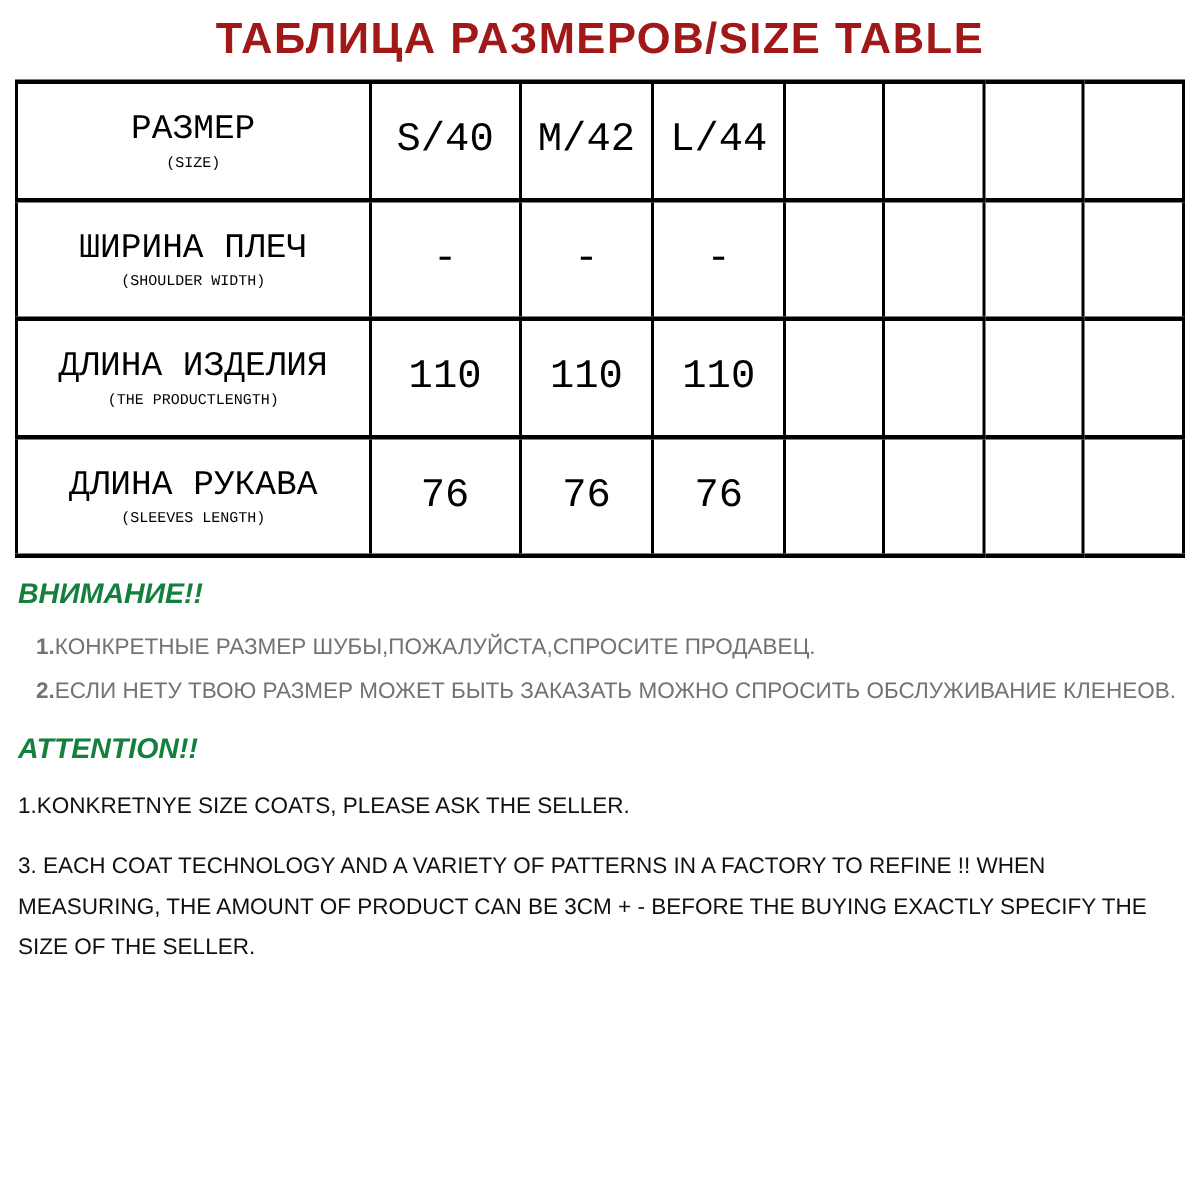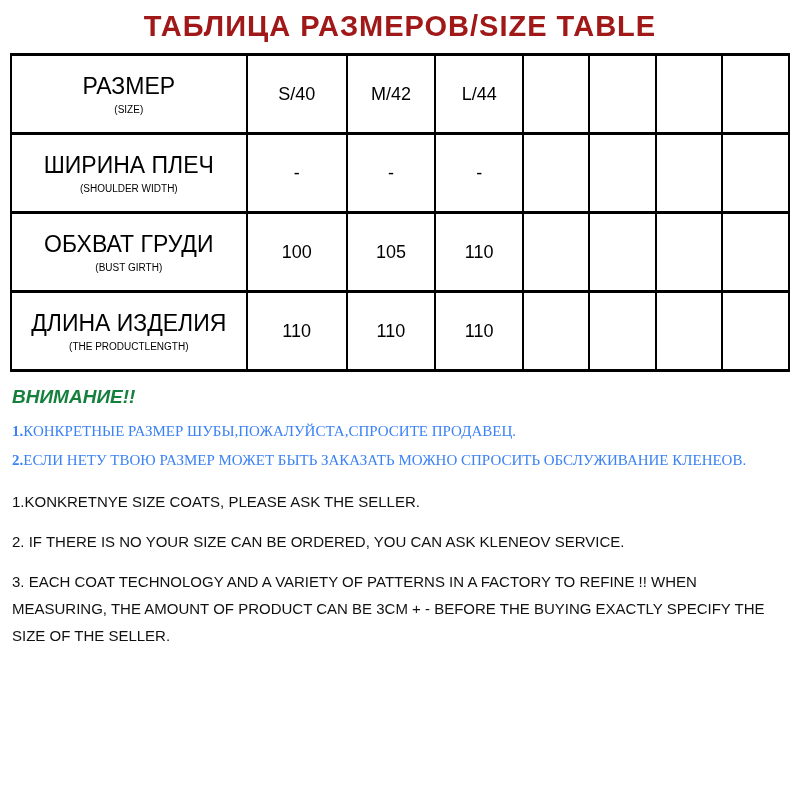--- a/index.html
+++ b/index.html
@@ -28,38 +28,38 @@
     width: 780px;
   }
   table.size-table td {
     border: 2px solid #000;
     border-top-width: 3px;
     border-bottom-width: 3px;
     text-align: center;
     vertical-align: middle;
     height: 79px;
     overflow: hidden;
+    font-family: Liberation Mono, monospace;
   }
   .label-main { font-size: 23px; color: #000; line-height: 1.2; }
   .label-sub  { font-size: 10px; color: #000; margin-top: 3px; }
-  .val { font-size: 18px; color: #000; }
+  .val { font-size: 27px; color: #000; }
 
   .warn-heading {
     color: #15803d;
     font-weight: bold;
     font-style: italic;
     font-size: 19px;
     margin: 14px 0 9px 2px;
   }
   .ru-item {
-    color: #3b82f6;
+    color: #737373;
     font-size: 15px;
     line-height: 29px;
-    margin-left: 2px;
-    font-family: Liberation Serif, serif;
+    margin-left: 14px;
   }
   .ru-item b { font-weight: bold; }
   .en-item {
     color: #111111;
     font-size: 15px;
     line-height: 27px;
     margin-left: 2px;
     margin-top: 13px;
   }
 </style>
@@ -104,55 +104,55 @@
         </td>
         <td class="val">-</td>
         <td class="val">-</td>
         <td class="val">-</td>
         <td></td>
         <td></td>
         <td></td>
         <td></td>
       </tr>
 
-      <tr>
-        <td>
-          <div class="label-main">ОБХВАТ ГРУДИ</div>
-          <div class="label-sub">(BUST GIRTH)</div>
-        </td>
-        <td class="val">100</td>
-        <td class="val">105</td>
-        <td class="val">110</td>
-        <td></td>
-        <td></td>
-        <td></td>
-        <td></td>
-      </tr>
 
       <tr>
         <td>
           <div class="label-main">ДЛИНА ИЗДЕЛИЯ</div>
           <div class="label-sub">(THE PRODUCTLENGTH)</div>
         </td>
         <td class="val">110</td>
         <td class="val">110</td>
         <td class="val">110</td>
         <td></td>
         <td></td>
         <td></td>
         <td></td>
       </tr>
 
+      <tr>
+        <td>
+          <div class="label-main">ДЛИНА РУКАВА</div>
+          <div class="label-sub">(SLEEVES LENGTH)</div>
+        </td>
+        <td class="val">76</td>
+        <td class="val">76</td>
+        <td class="val">76</td>
+        <td></td>
+        <td></td>
+        <td></td>
+        <td></td>
+      </tr>
 
     </tbody>
   </table>
 
   <div class="warn-heading">ВНИМАНИЕ!!</div>
 
   <div class="ru-item"><b>1.</b><span>КОНКРЕТНЫЕ РАЗМЕР ШУБЫ,ПОЖАЛУЙСТА,СПРОСИТЕ ПРОДАВЕЦ.</span></div>
   <div class="ru-item"><b>2.</b><span>ЕСЛИ НЕТУ ТВОЮ РАЗМЕР МОЖЕТ БЫТЬ ЗАКАЗАТЬ МОЖНО СПРОСИТЬ ОБСЛУЖИВАНИЕ КЛЕНЕОВ.</span></div>
 
+  <div class="warn-heading">ATTENTION!!</div>
 
   <div class="en-item">1.KONKRETNYE SIZE COATS, PLEASE ASK THE SELLER.</div>
-  <div class="en-item">2. IF THERE IS NO YOUR SIZE CAN BE ORDERED, YOU CAN ASK KLENEOV SERVICE.</div>
   <div class="en-item">3. EACH COAT TECHNOLOGY AND A VARIETY OF PATTERNS IN A FACTORY TO REFINE !! WHEN MEASURING, THE AMOUNT OF PRODUCT CAN BE 3CM + - BEFORE THE BUYING EXACTLY SPECIFY THE SIZE OF THE SELLER.</div>
 
 </div>
 
 </body></html>

